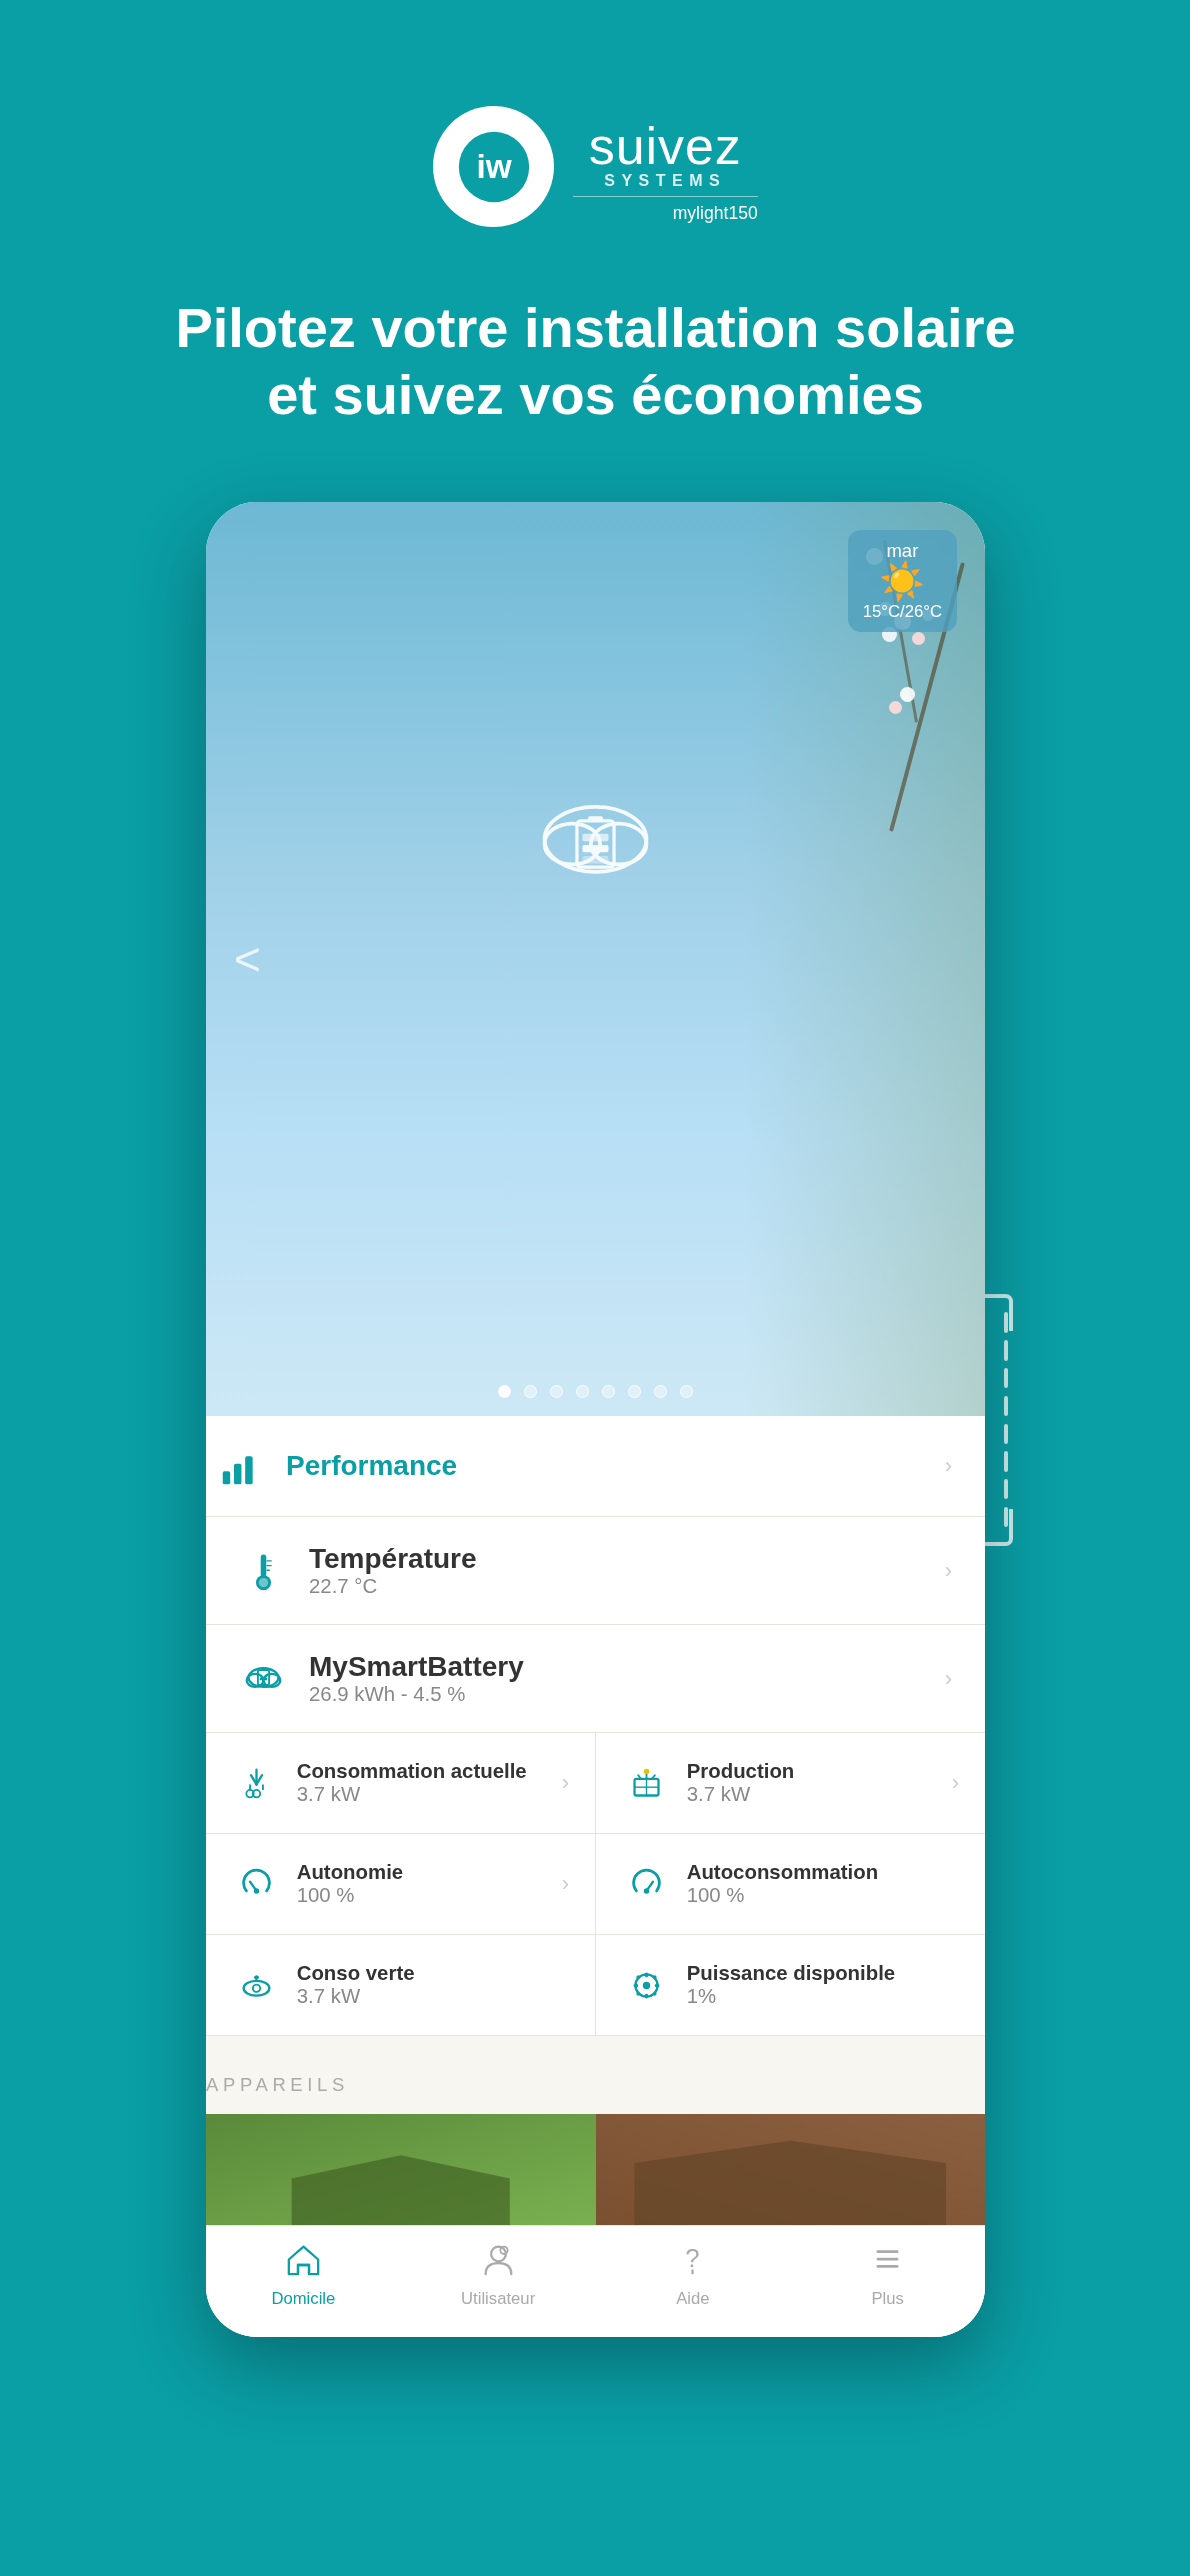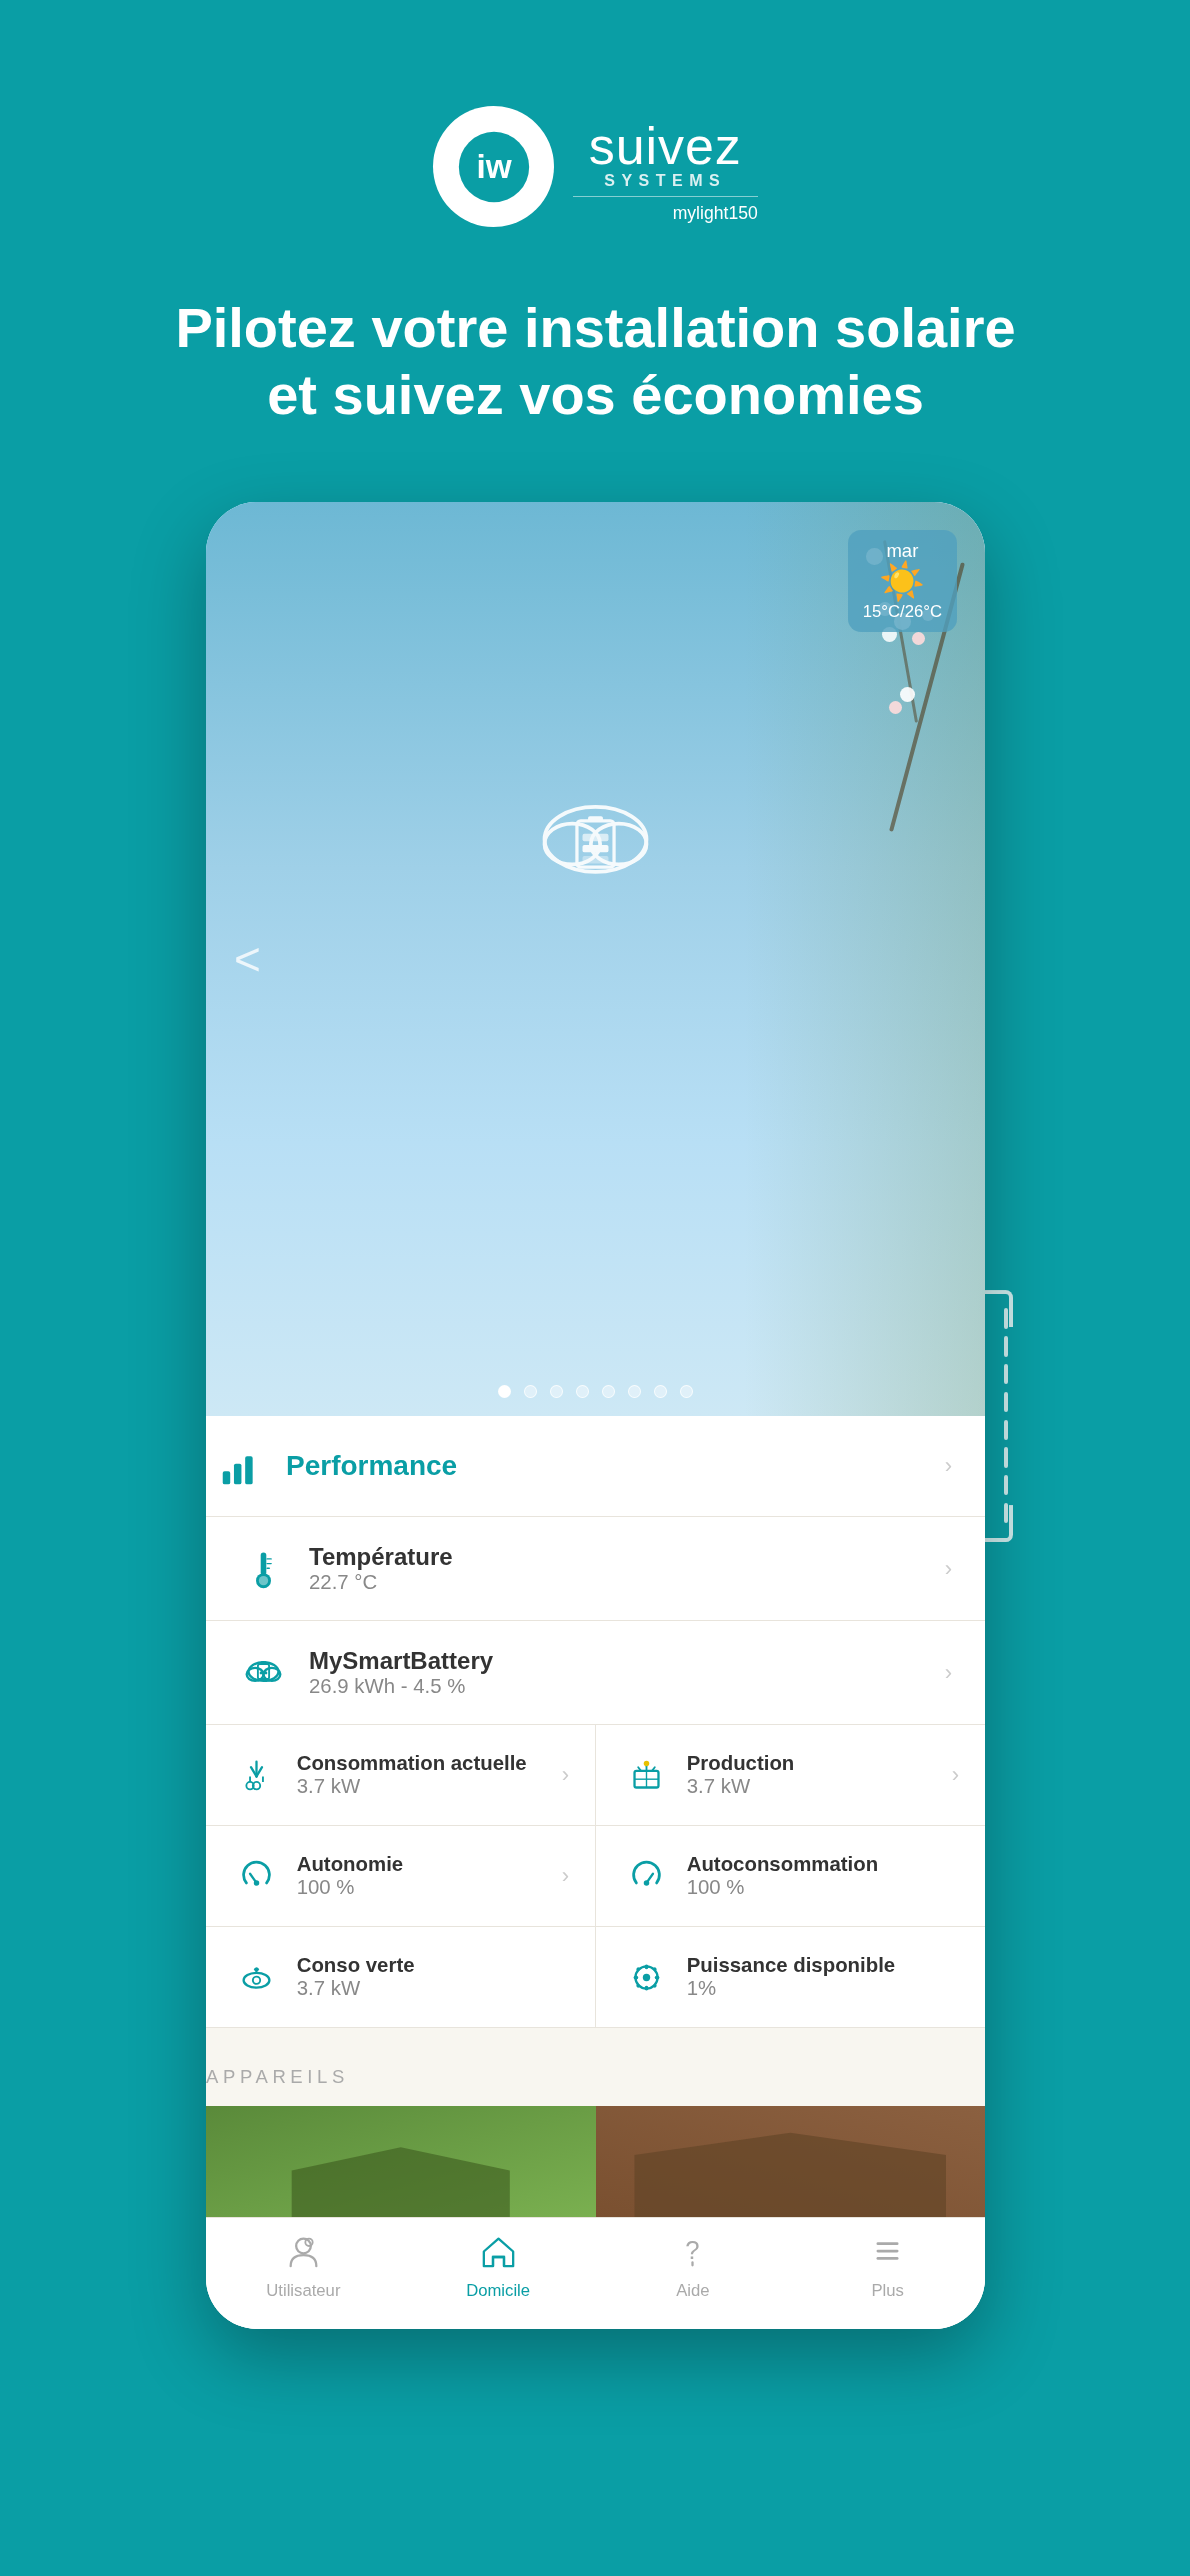--- a/index.html
+++ b/index.html
@@ -246,21 +246,21 @@
       align-items: center;
       justify-content: center;
       flex-shrink: 0;
       color: #0a9ea5;
       font-size: 32px;
     }
     .info-content {
       flex: 1;
     }
     .info-title {
-      font-size: 24px;
+      font-size: 28px;
       font-weight: 600;
       color: #333;
     }
     .info-value {
       font-size: 20.4px;
       color: #888;
     }
     .info-chevron {
       color: #ccc;
       font-size: 22px;
@@ -619,37 +619,37 @@
             <div style="width:80%;height:70%;background:rgba(60,90,30,0.6);clip-path:polygon(15% 100%, 15% 40%, 50% 10%, 85% 40%, 85% 100%)"></div>
           </div>
           <div style="width:50%;height:100%;background:linear-gradient(to bottom left, #8b6040, #7a5030);display:flex;align-items:flex-end;justify-content:center">
             <div style="width:80%;height:80%;background:rgba(100,70,40,0.7);clip-path:polygon(0 100%, 0 30%, 50% 5%, 100% 30%, 100% 100%)"></div>
           </div>
         </div>
       </div>
 
       <div class="bottom-nav">
         <div class="nav-item">
+          <div class="nav-item-icon active">
+            <svg width="37" height="33" viewBox="0 0 40 36">
+              <path d="M20 4 L36 18 L36 34 L26 34 L26 24 L14 24 L14 34 L4 34 L4 18 Z" fill="none" stroke="#0a9ea5" stroke-width="2.5" stroke-linejoin="round"></path>
+              <path d="M14 34 L14 24 L26 24 L26 34" fill="none" stroke="#0a9ea5" stroke-width="2.5"></path>
+            </svg>
+          </div>
+          <div class="nav-item-label active">Domicile</div>
+        </div>
+        <div class="nav-item">
           <div class="nav-item-icon">
             <svg width="33" height="33" viewBox="0 0 36 36">
               <circle cx="18" cy="12" r="8" fill="none" stroke="#aaa" stroke-width="2.5"></circle>
               <path d="M4 34 Q4 22 18 22 Q32 22 32 34" fill="none" stroke="#aaa" stroke-width="2.5" stroke-linecap="round"></path>
               <circle cx="24" cy="8" r="4" fill="none" stroke="#aaa" stroke-width="2"></circle>
             </svg>
           </div>
           <div class="nav-item-label">Utilisateur</div>
-        </div>
-        <div class="nav-item">
-          <div class="nav-item-icon active">
-            <svg width="37" height="33" viewBox="0 0 40 36">
-              <path d="M20 4 L36 18 L36 34 L26 34 L26 24 L14 24 L14 34 L4 34 L4 18 Z" fill="none" stroke="#0a9ea5" stroke-width="2.5" stroke-linejoin="round"></path>
-              <path d="M14 34 L14 24 L26 24 L26 34" fill="none" stroke="#0a9ea5" stroke-width="2.5"></path>
-            </svg>
-          </div>
-          <div class="nav-item-label active">Domicile</div>
         </div>
         <div class="nav-item">
           <div class="nav-item-icon">
             <svg width="33" height="33" viewBox="0 0 36 36" style="font-size:36px">
               <text x="18" y="26" text-anchor="middle" font-size="28" fill="#aaa" font-family="Arial">?</text>
               <line x1="18" y1="30" x2="18" y2="33" stroke="#aaa" stroke-width="2.5" stroke-linecap="round"></line>
             </svg>
           </div>
           <div class="nav-item-label">Aide</div>
         </div>

